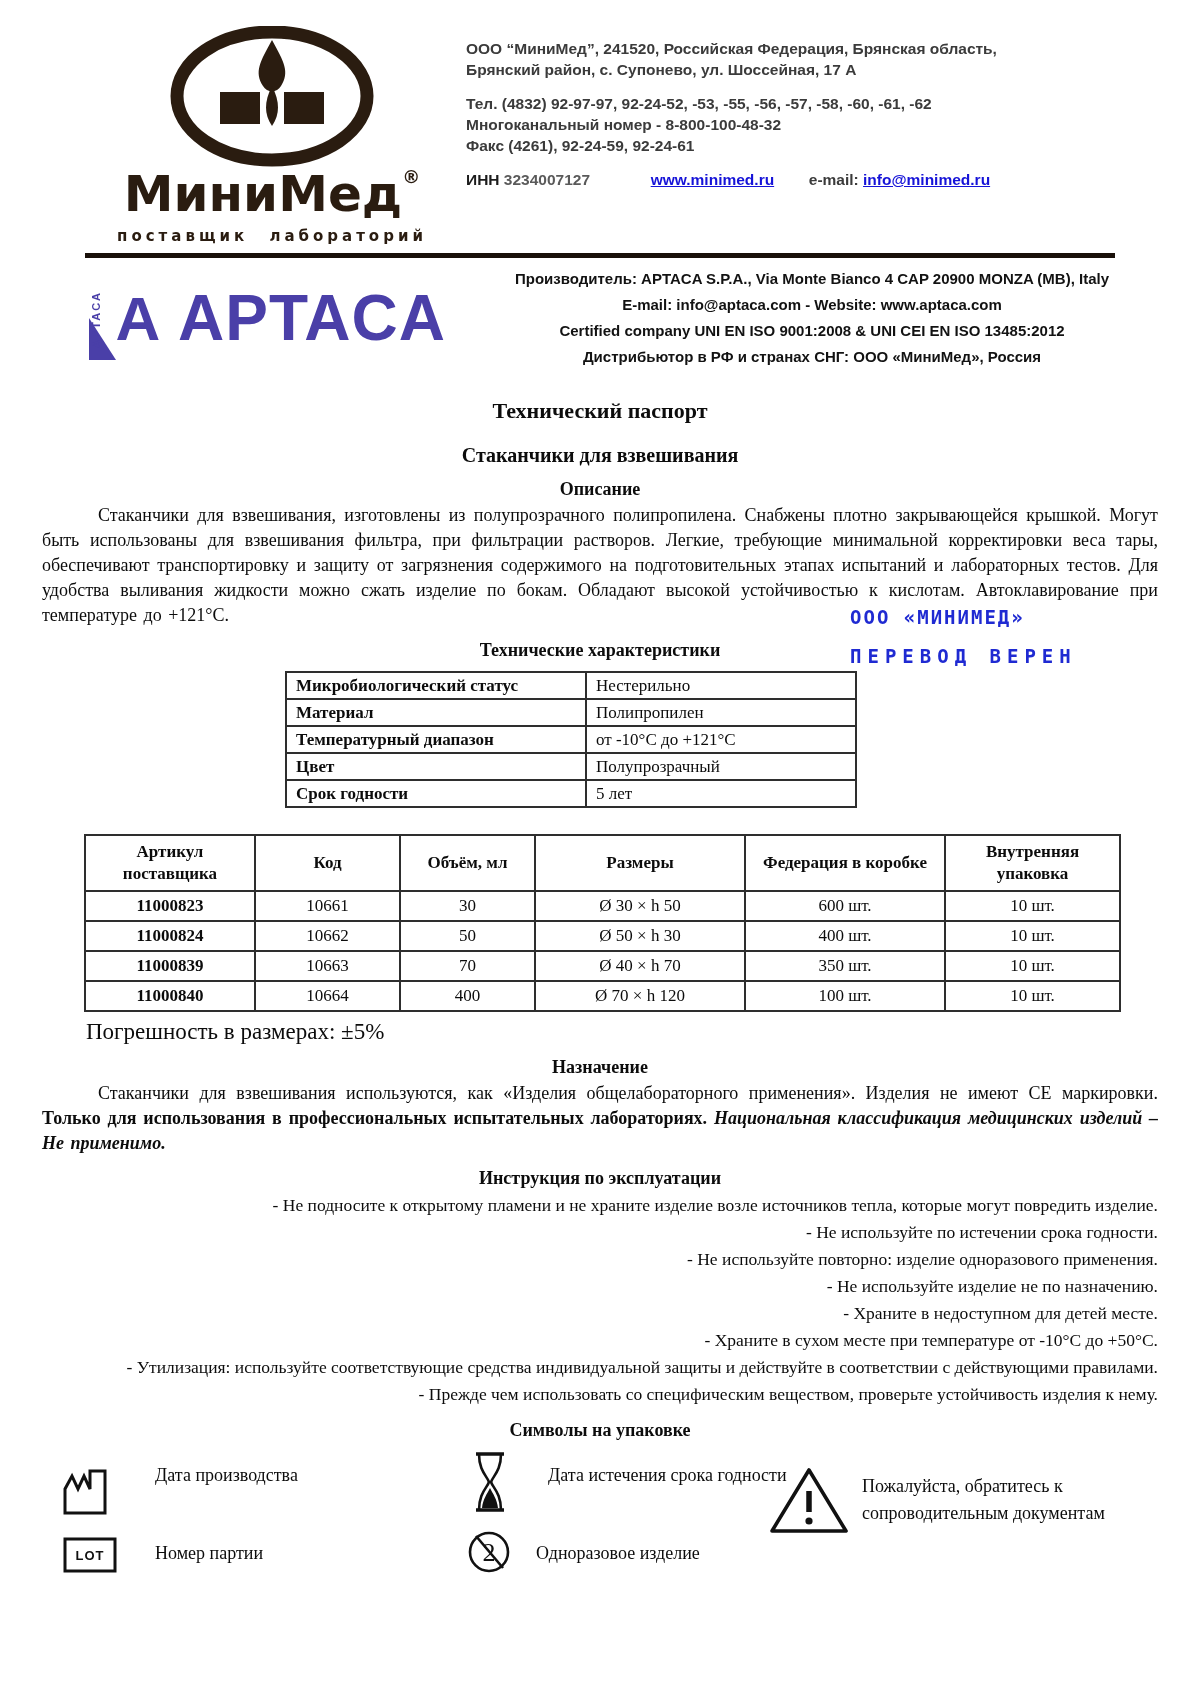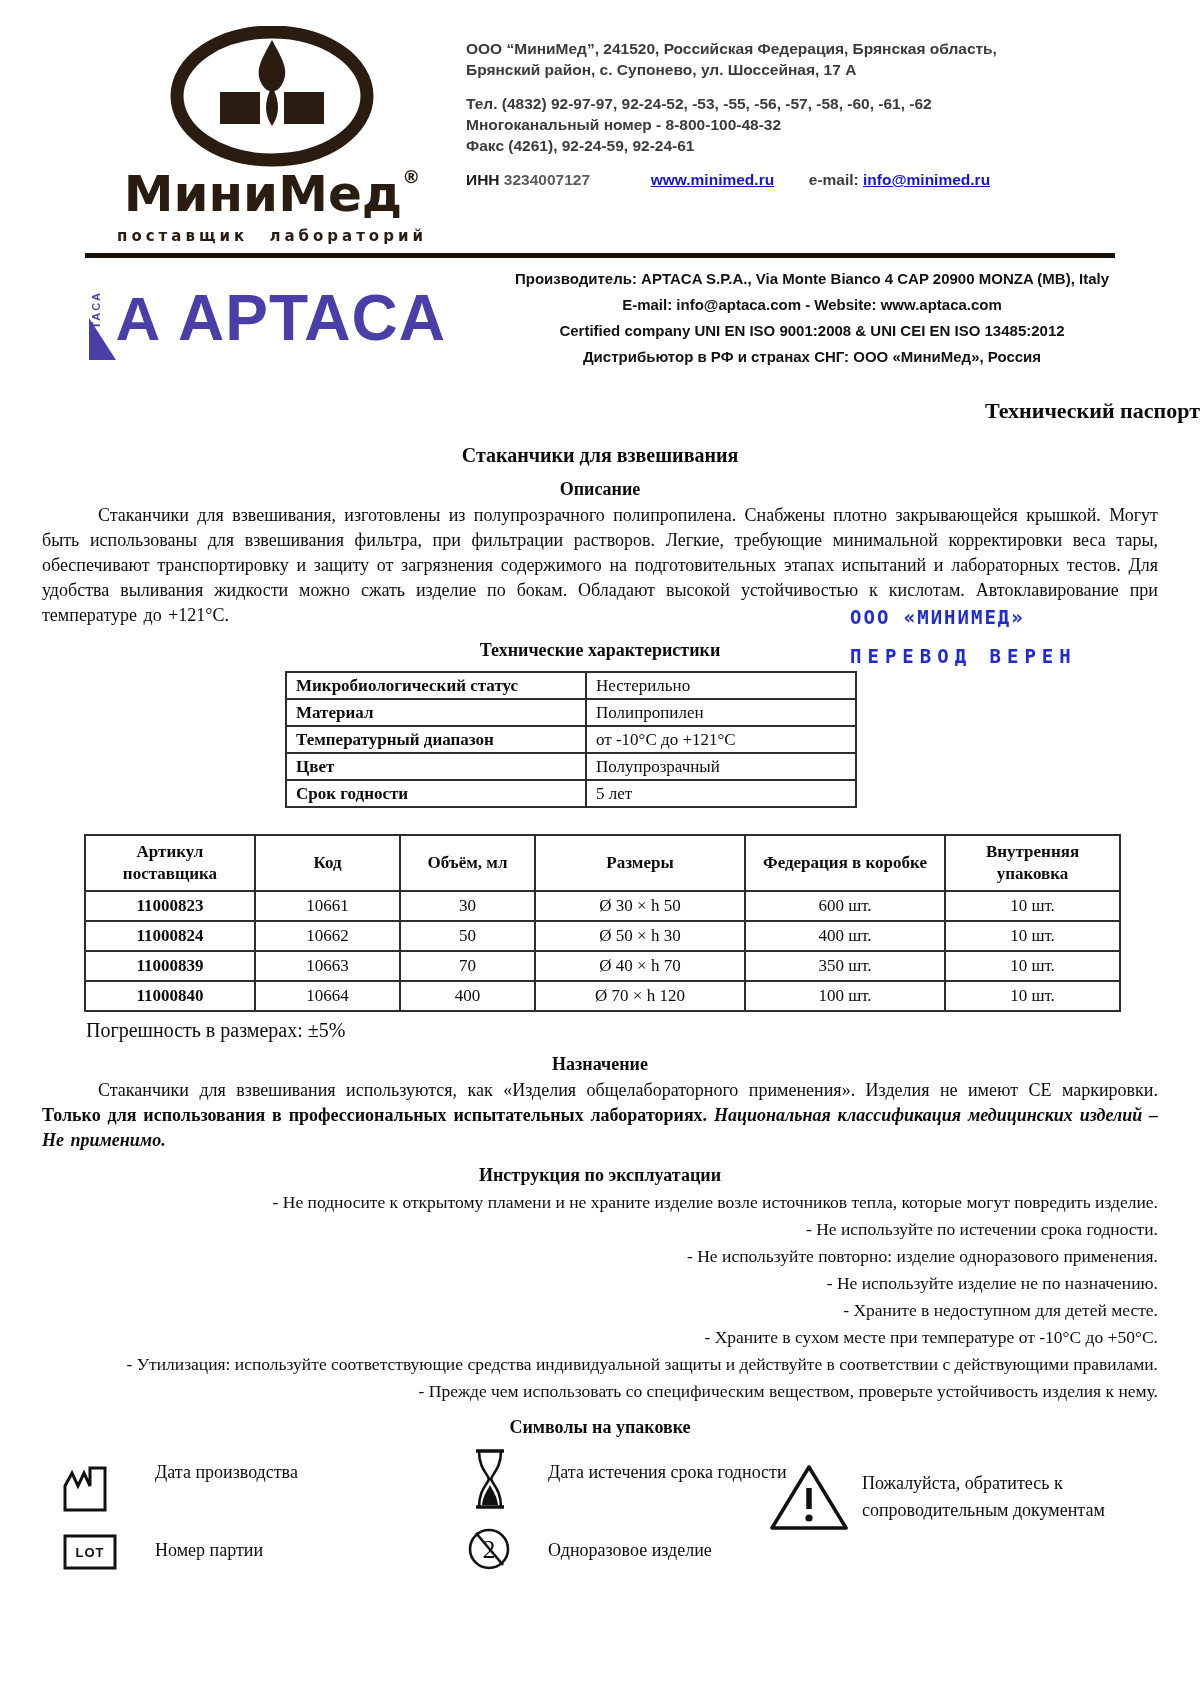--- a/index.html
+++ b/index.html
@@ -29,21 +29,21 @@
 
   
   .aptaca-row { display:flex; align-items:center; padding:8px 40px 0 86px; }
   .aptaca-logo { width:378px; flex:none; display:flex; align-items:center; }
   .aptaca-word { font-family:"Liberation Sans", sans-serif; font-weight:bold; font-size:64px;
                  color:#4a3fa8; line-height:1; margin-left:4px; letter-spacing:1px; }
   .aptaca-info { flex:1; text-align:center; font-family:"Liberation Sans", sans-serif;
                  font-weight:bold; font-size:15px; line-height:26px; color:#121212; }
 
   
-  .doc-title   { margin-top:28px; text-align:right; font-size:22px; font-weight:bold; }
+  .doc-title   { margin-top:28px; text-align:center; font-size:22px; font-weight:bold; }
   .product-title { margin-top:20px; text-align:center; font-size:20px; font-weight:bold; }
   .section-h   { margin-top:12px; text-align:center; font-size:18px; font-weight:bold; }
   .body-text { margin:3px 42px 0; font-size:18px; line-height:25px; text-align:justify; word-spacing:2px; }
   .indent { text-indent:56px; }
   .b  { font-weight:bold; }
   .bi { font-weight:bold; font-style:italic; }
 
   
   .specs-table { border-collapse:collapse; margin:10px 0 0 285px; }
   .specs-table td { border:2px solid #2e2e2e; height:25px; padding:0 9px; font-size:17px; }
@@ -56,37 +56,37 @@
   .stamp-l1 { font-size:19px; letter-spacing:2px; white-space:nowrap; }
   .stamp-l2 { font-size:19px; letter-spacing:6px; margin-top:17px; white-space:nowrap; }
 
   
   .products-table { border-collapse:collapse; margin:26px 0 0 84px; table-layout:fixed; }
   .products-table th, .products-table td { border:2px solid #2e2e2e; text-align:center;
         font-size:17px; padding:1px 6px; overflow:hidden; }
   .products-table th { height:52px; font-weight:bold; line-height:1.3; vertical-align:middle; }
   .products-table td { height:26px; }
   .products-table td.art { font-weight:bold; }
-  .tolerance { margin:7px 0 0 86px; font-size:20px; }
+  .tolerance { margin:7px 0 0 86px; font-size:23px; }
 
   
   .instructions { margin:3px 42px 0; font-size:17.5px; line-height:27px;text-align:right; }
 
   
   .symbols { position:relative; height:190px; margin-top:8px; }
   .sym-icon { position:absolute; }
   .sym-label { position:absolute; font-size:18px; white-space:nowrap; }
   .ico-factory { left:60px; top:10px; }
   .lbl-factory { left:155px; top:16px; }
   .ico-hourglass { left:472px; top:2px; }
   .lbl-hourglass { left:548px; top:16px; }
   .ico-lot { left:63px; top:88px; }
   .lbl-lot { left:155px; top:94px; }
   .ico-singleuse { left:466px; top:80px; }
-  .lbl-singleuse { left:548px; top:94px; }
+  .lbl-singleuse { left:536px; top:94px; }
   .ico-warning { left:768px; top:16px; }
   .warn-text { left:862px; top:24px; width:310px; font-size:18px; line-height:27px; position:absolute; }
 </style>
 </head>
 <body>
 
 <div class="page">
 
   <div class="header">
     <div class="logo-block">

